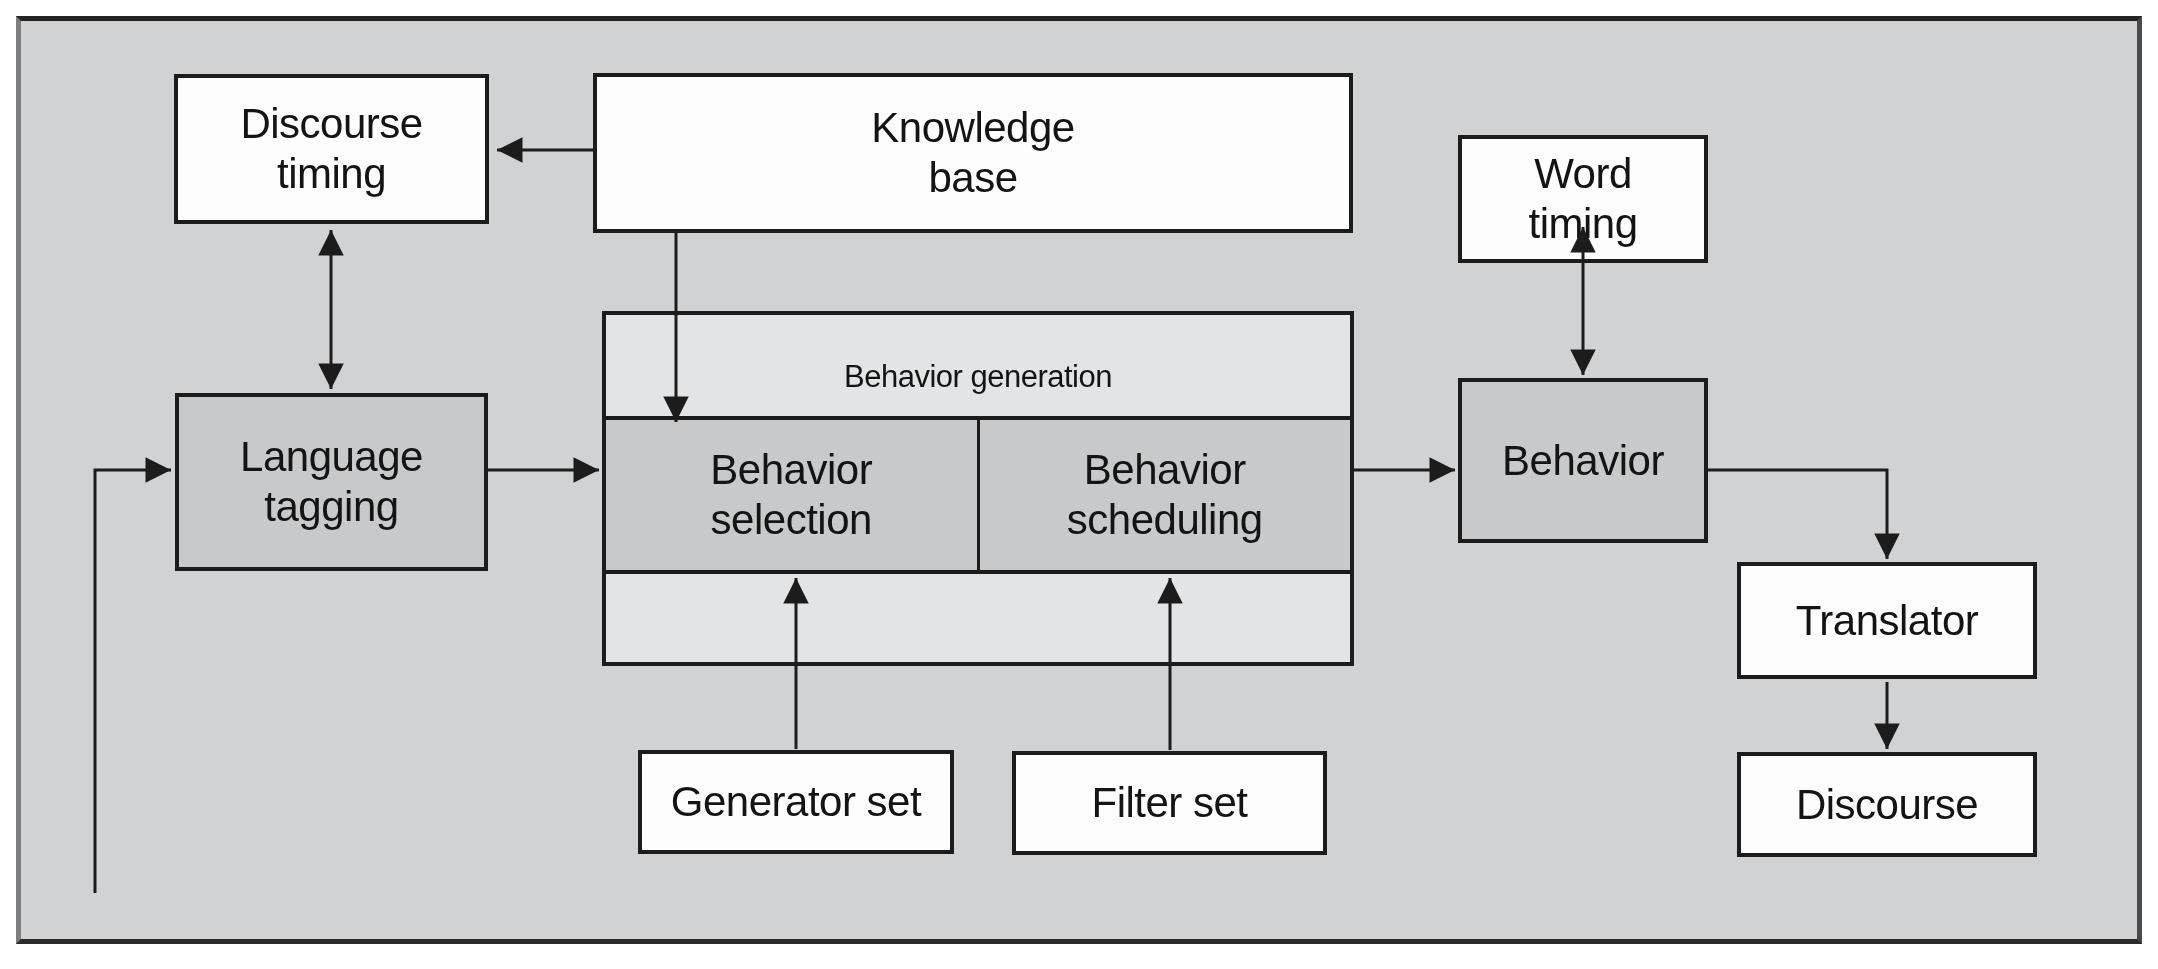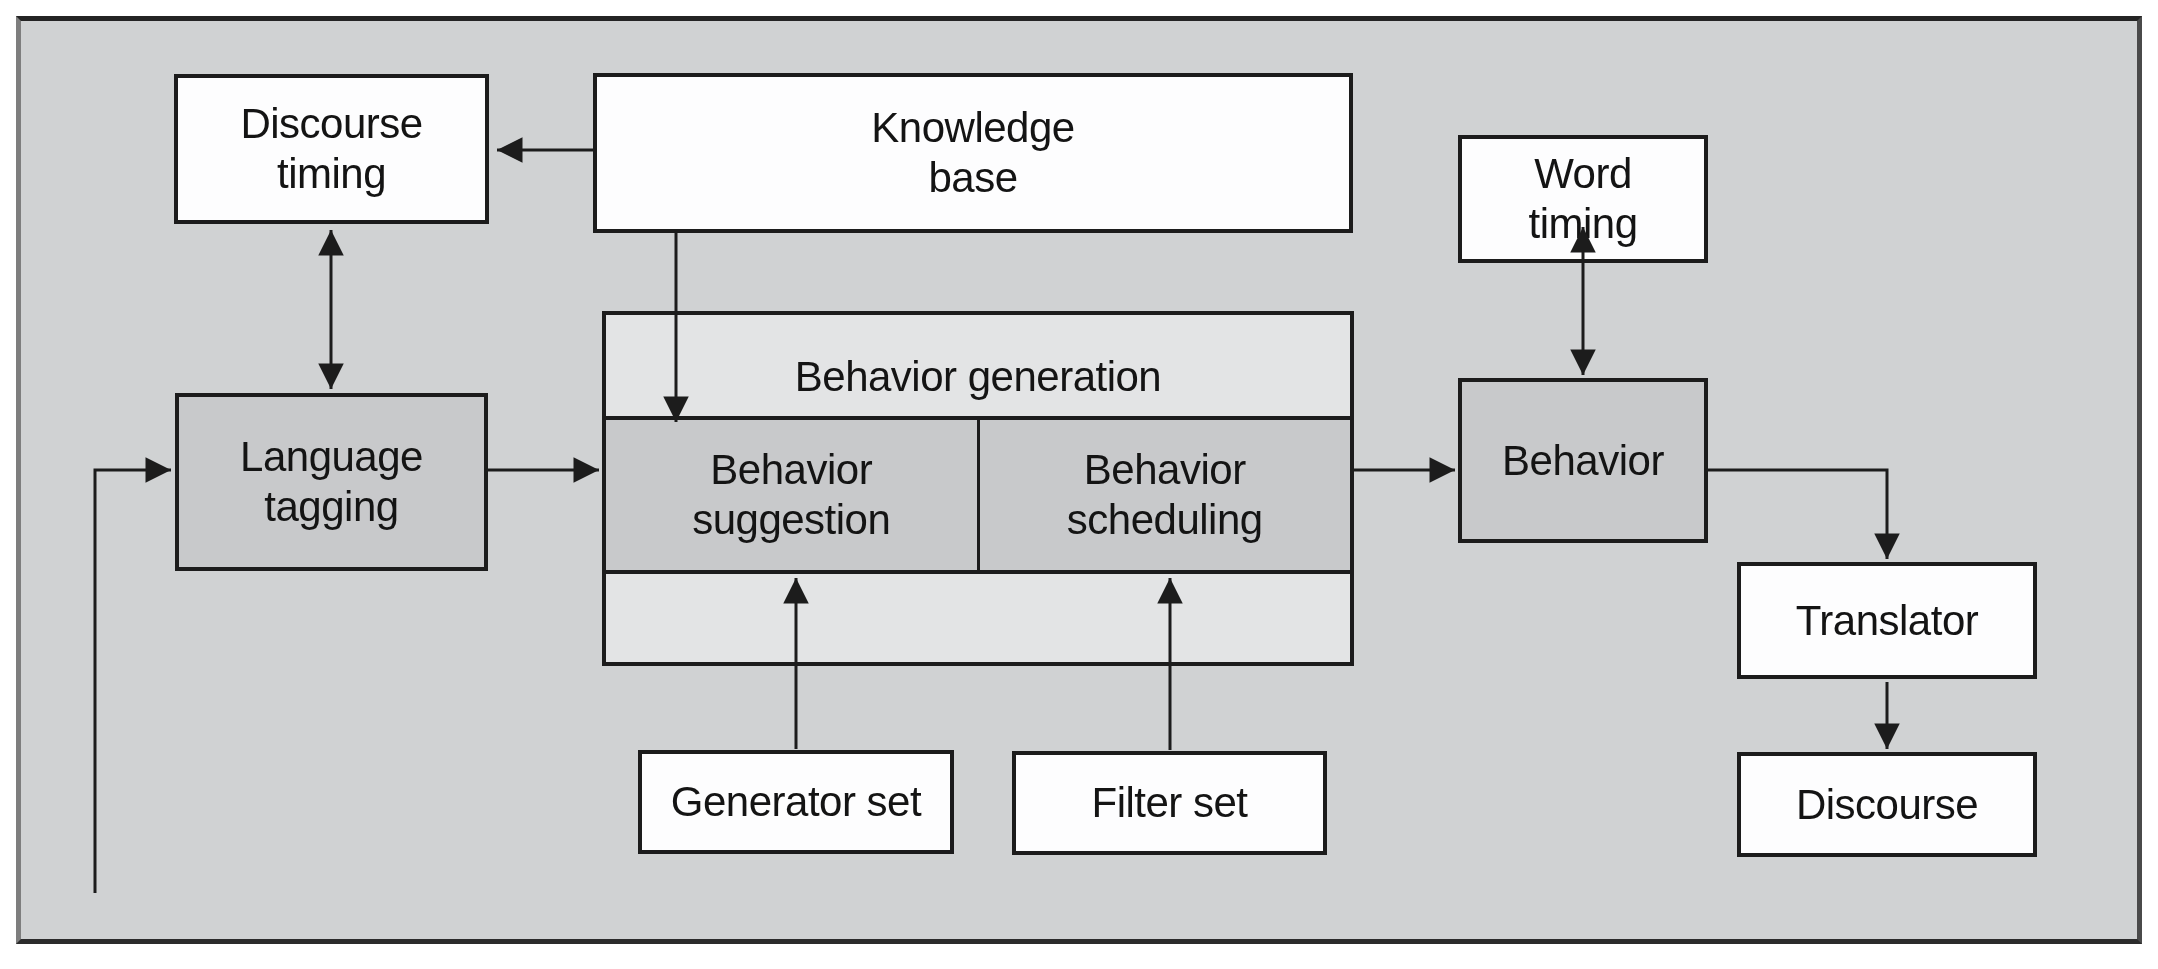--- a/index.html
+++ b/index.html
@@ -23,21 +23,21 @@
   }
   .node.white{background:var(--box-white);}
   .node.gray{background:var(--box-gray);}
   .group{
     position:absolute;left:602px;top:311px;width:752px;height:355px;
     background:var(--group-light);border:4px solid var(--line);
   }
   .group-title{
     position:absolute;left:0;right:0;top:0;height:123px;
     display:flex;align-items:center;justify-content:center;
-    font-size:42px;line-height:48px;letter-spacing:-0.5px;color:var(--text);white-space:nowrap;
+    font-size:31px;line-height:48px;letter-spacing:-0.5px;color:var(--text);white-space:nowrap;
   }
   .group-row{
     position:absolute;left:0;right:0;top:101px;height:158px;
     display:flex;background:var(--box-gray);
     border-top:4px solid var(--line);border-bottom:4px solid var(--line);
   }
   .group-cell{
     flex:1;display:flex;flex-direction:column;align-items:center;justify-content:center;
     font-size:42px;line-height:50px;letter-spacing:-0.5px;color:var(--text);white-space:nowrap;
   }
@@ -70,21 +70,21 @@
   <div class="node gray" style="left:175px;top:393px;width:313px;height:178px;">
     <div>Language</div>
     <div>tagging</div>
   </div>
 
   <div class="group">
     <div class="group-title">Behavior generation</div>
     <div class="group-row">
       <div class="group-cell">
         <div>Behavior</div>
-        <div>suggestion</div>
+        <div>selection</div>
       </div>
       <div class="group-cell">
         <div>Behavior</div>
         <div>scheduling</div>
       </div>
     </div>
   </div>
 
   <div class="node gray" style="left:1458px;top:378px;width:250px;height:165px;">
     <div>Behavior</div>

